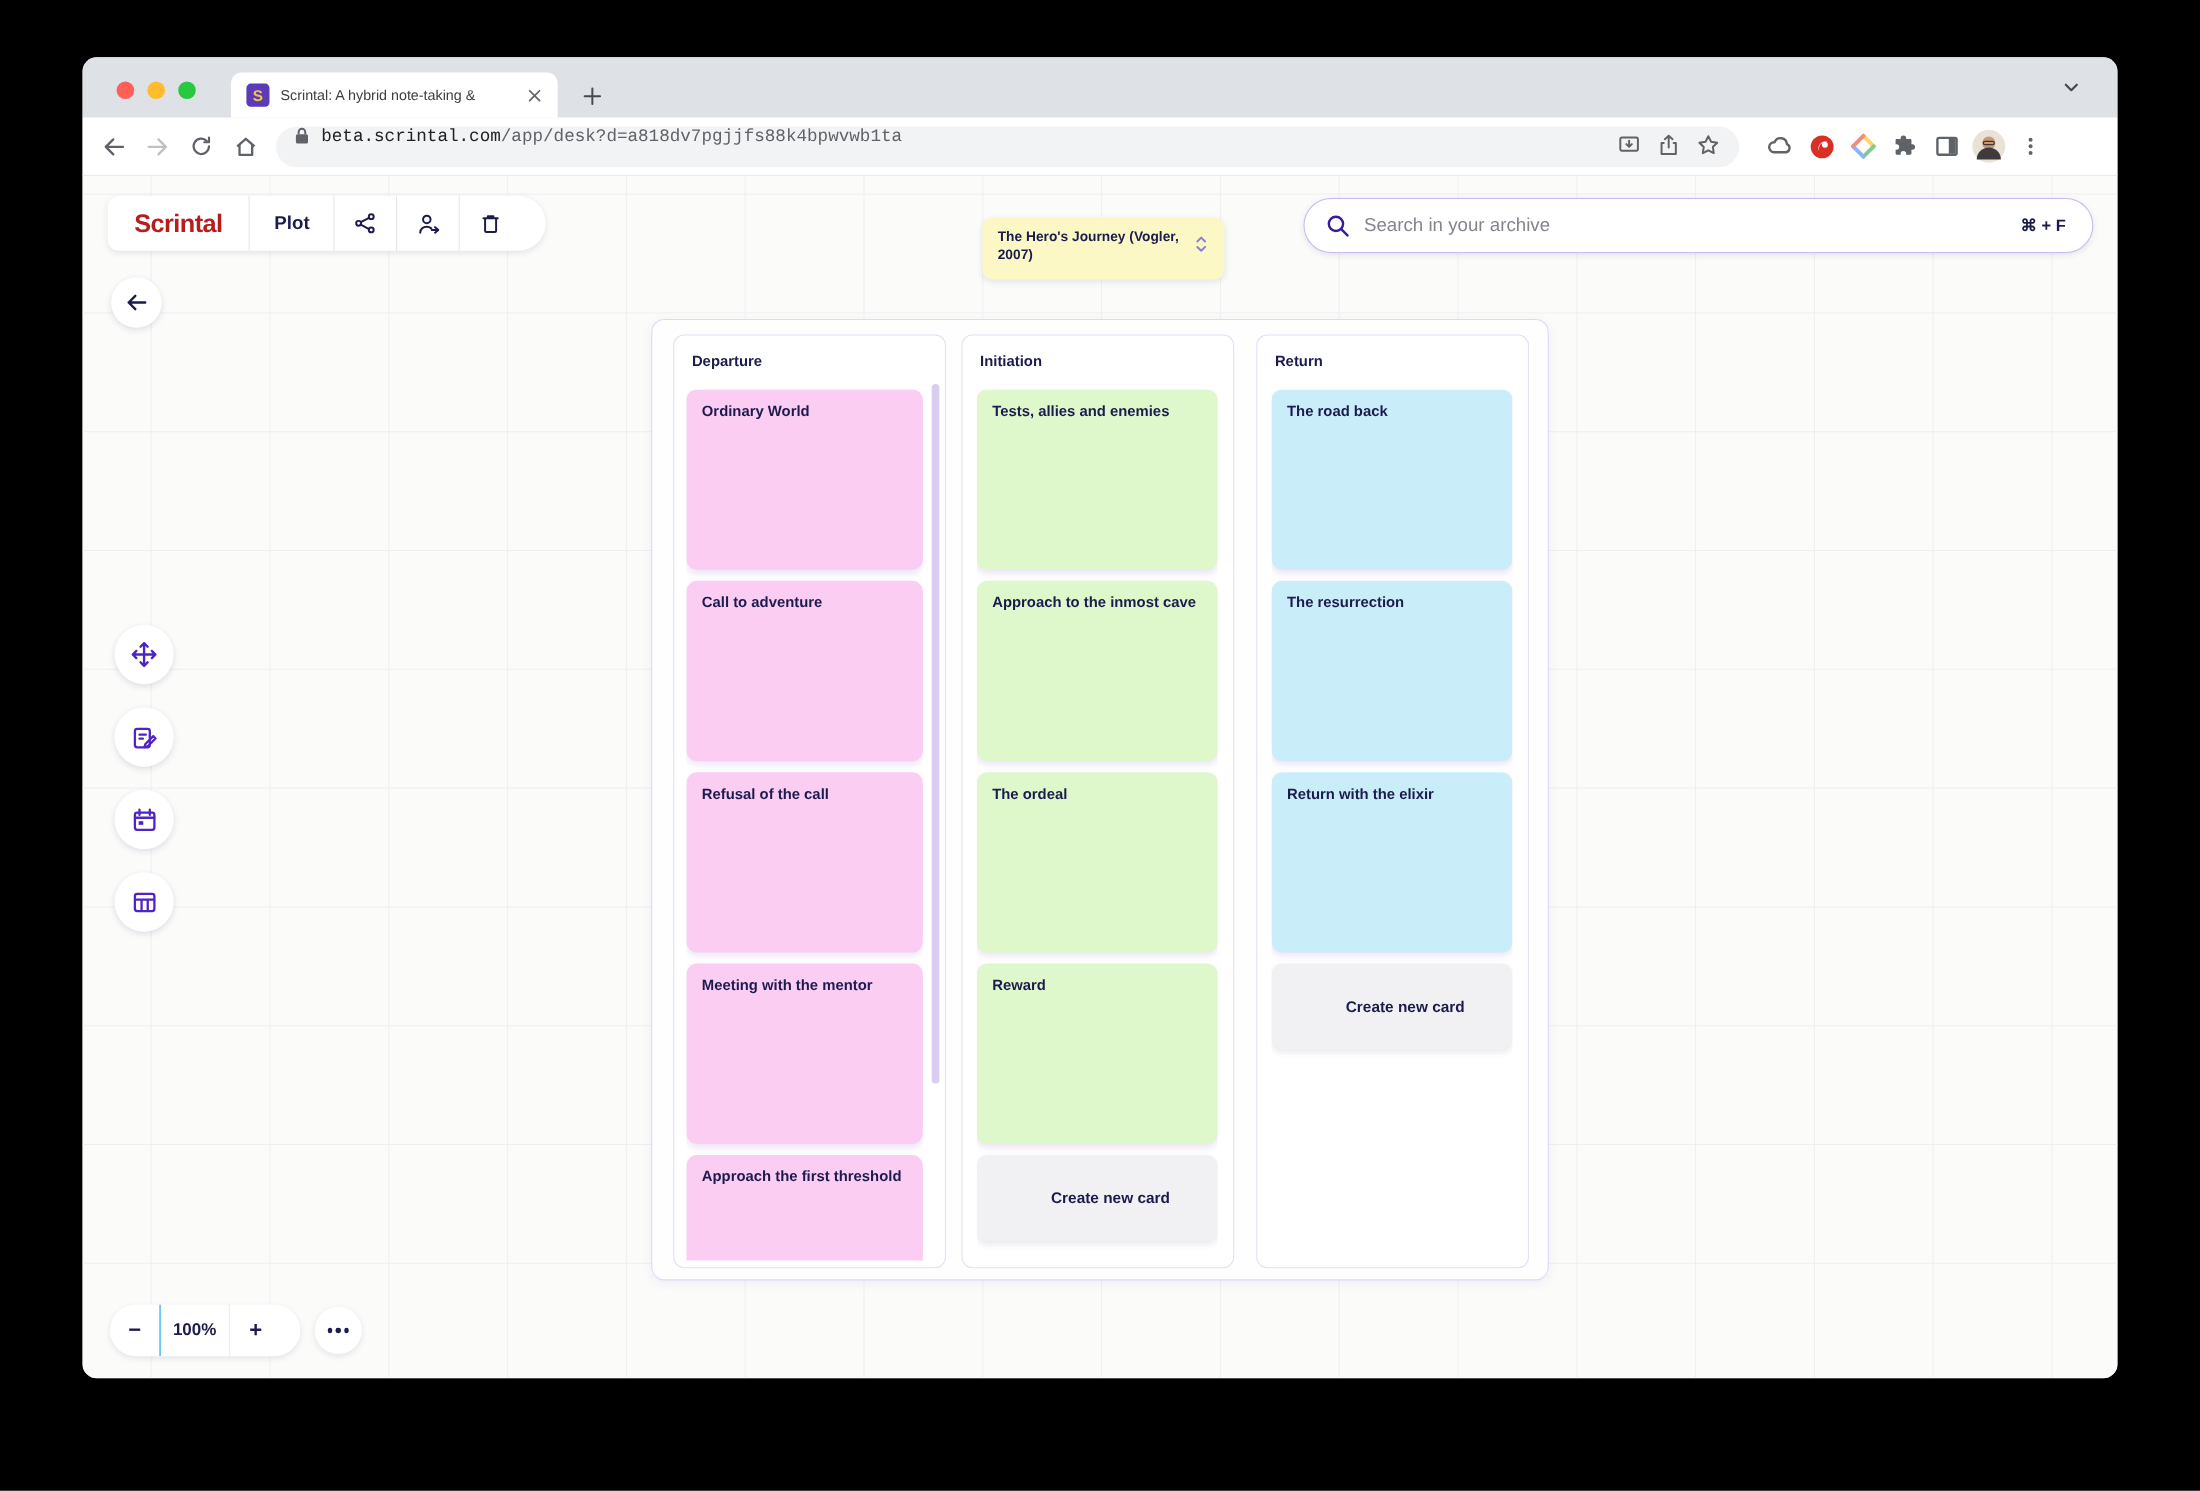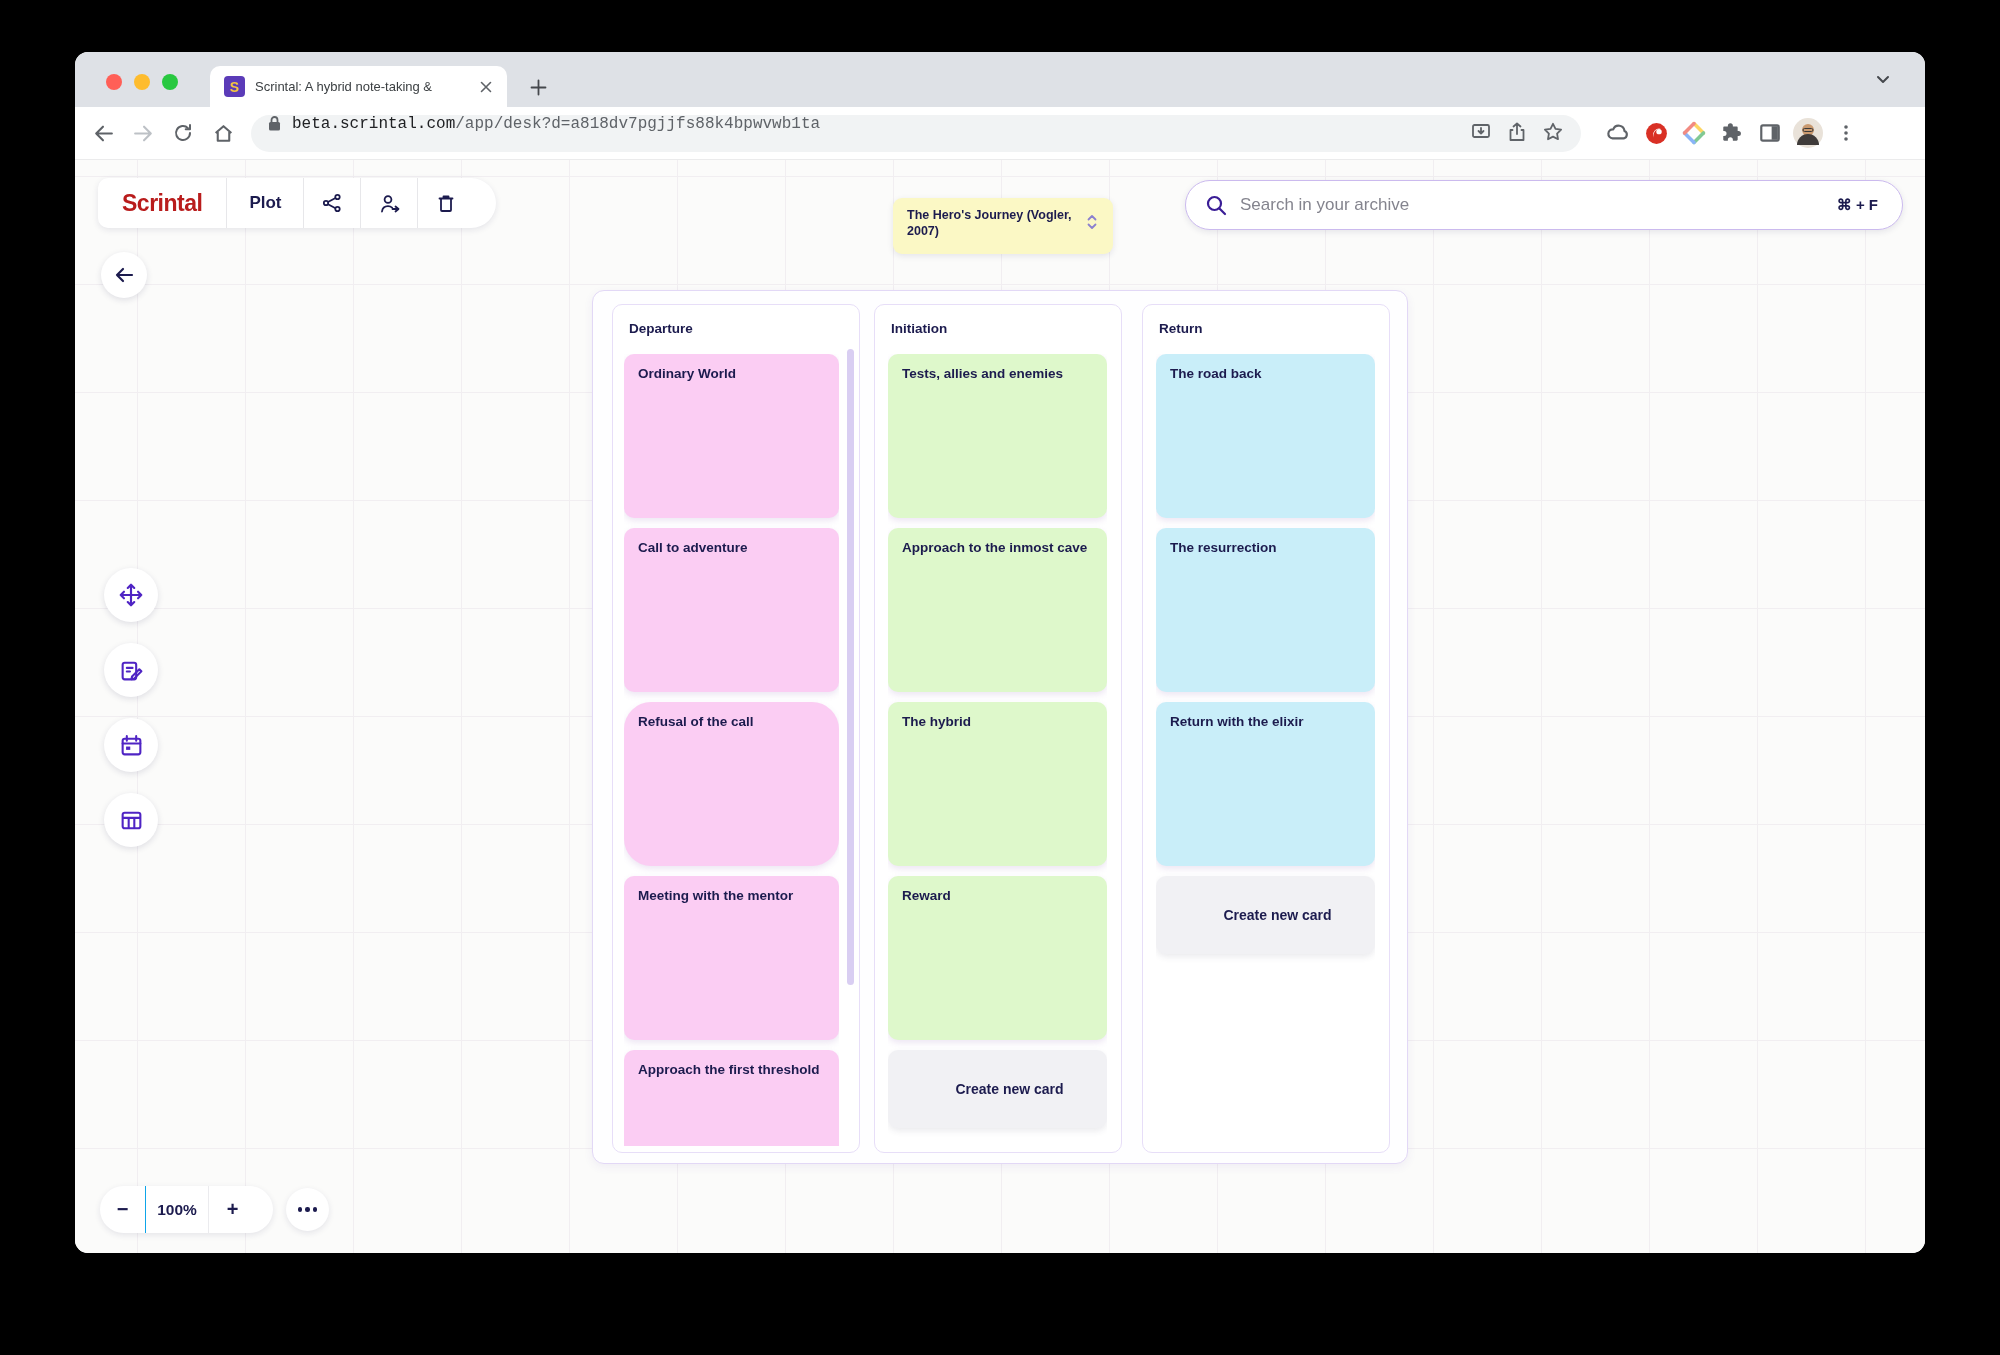--- a/index.html
+++ b/index.html
@@ -338,32 +338,32 @@
           <path d="M3.5 9.5h17M9.3 9.5v10M14.7 9.5v10"></path>
         </svg>
     </div>
 
     <div class="board" id="board">
         <div class="col" style="left: 19px;">
           <div class="col-title">Departure</div>
           <div class="col-cards with-scroll">
             <div class="card" style="background: rgb(251, 205, 243);">Ordinary World</div>
             <div class="card" style="background: rgb(251, 205, 243);">Call to adventure</div>
-            <div class="card" style="background: rgb(251, 205, 243); border-radius: 27px;">Refusal of the call</div>
+            <div class="card" style="background: rgb(251, 205, 243);">Refusal of the call</div>
             <div class="card" style="background: rgb(251, 205, 243);">Meeting with the mentor</div>
             <div class="card" style="background: rgb(251, 205, 243);">Approach the first threshold</div>
           </div>
           <div class="scrollbar-thumb"></div>
         </div>
         <div class="col" style="left: 281px;">
           <div class="col-title">Initiation</div>
           <div class="col-cards">
             <div class="card" style="background: rgb(222, 248, 203);">Tests, allies and enemies</div>
             <div class="card" style="background: rgb(222, 248, 203);">Approach to the inmost cave</div>
-            <div class="card" style="background: rgb(222, 248, 203);">The hybrid</div>
+            <div class="card" style="background: rgb(222, 248, 203);">The ordeal</div>
             <div class="card" style="background: rgb(222, 248, 203);">Reward</div>
             <div class="create-card">Create new card</div>
           </div>
         </div>
         <div class="col" style="left: 549px;">
           <div class="col-title">Return</div>
           <div class="col-cards">
             <div class="card" style="background: rgb(201, 238, 249);">The road back</div>
             <div class="card" style="background: rgb(201, 238, 249);">The resurrection</div>
             <div class="card" style="background: rgb(201, 238, 249);">Return with the elixir</div>

